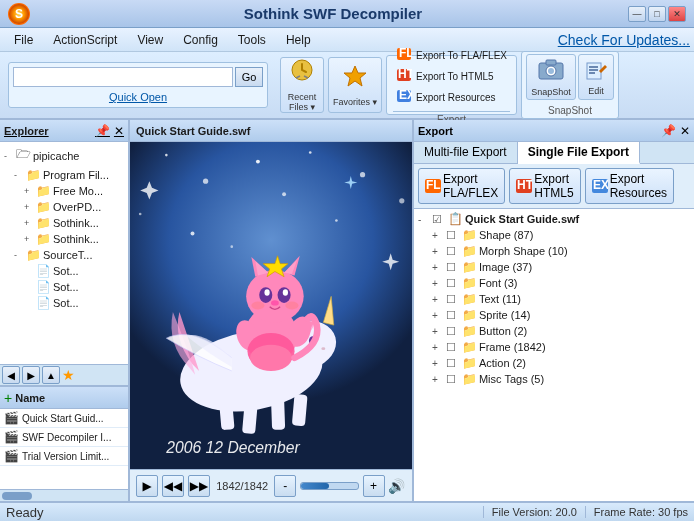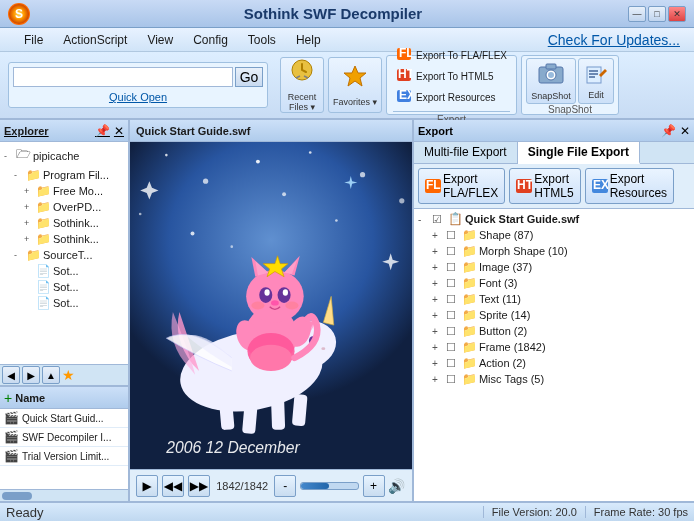--- a/index.html
+++ b/index.html
@@ -41,21 +41,21 @@
       display: flex; align-items: center; justify-content: center;
       font-size: 9px; color: #333;
     }
 
     
     .menu-bar {
       background: linear-gradient(to bottom, #e8f2ff, #d0e4f8);
       height: 24px;
       display: flex;
       align-items: center;
-      padding: 0 14px;
+      padding: 0 4px;
       border-bottom: 1px solid #b0c8e0;
     }
     .menu-item {
       padding: 2px 10px;
       cursor: pointer;
       border-radius: 3px;
       color: #1a1a1a;
     }
     .check-updates {
       margin-left: auto;
@@ -90,21 +90,21 @@
       border: 1px solid #a0b8d8;
       background: white;
       padding: 0 4px;
       font-size: 11px;
     }
     .go-btn {
       width: 28px; height: 20px;
       background: linear-gradient(to bottom, #e8f0fa, #c8daf0);
       border: 1px solid #7a9fc8;
       cursor: pointer;
-      font-size: 14px;
+      font-size: 11px;
     }
     .quick-open-link {
       color: #0057a8; text-decoration: underline; cursor: pointer;
       font-size: 11px; text-align: center;
     }
 
     .toolbar-btn {
       display: flex; flex-direction: column; align-items: center; justify-content: center;
       min-width: 44px; height: 56px;
       background: linear-gradient(to bottom, #eaf4ff, #cce0f8);
@@ -135,21 +135,21 @@
       text-align: center; font-size: 10px; color: #555;
       border-top: 1px solid #a0c0e0; margin-top: 2px; padding-top: 2px;
     }
 
     .snapshot-group {
       display: flex; flex-direction: column; align-items: center;
       border: 1px solid #a0c0e0;
       padding: 2px 4px;
       background: #e8f4ff;
       border-radius: 3px;
-      height: 60px; justify-content: space-between;
+      height: 68px; justify-content: space-between;
     }
     .snapshot-top { display: flex; gap: 2px; }
     .snapshot-title { font-size: 10px; color: #555; text-align: center; }
 
     
     .main-area {
       display: flex;
       height: calc(521px - 28px - 24px - 68px - 20px);
       
       background: #d0e2f4;

